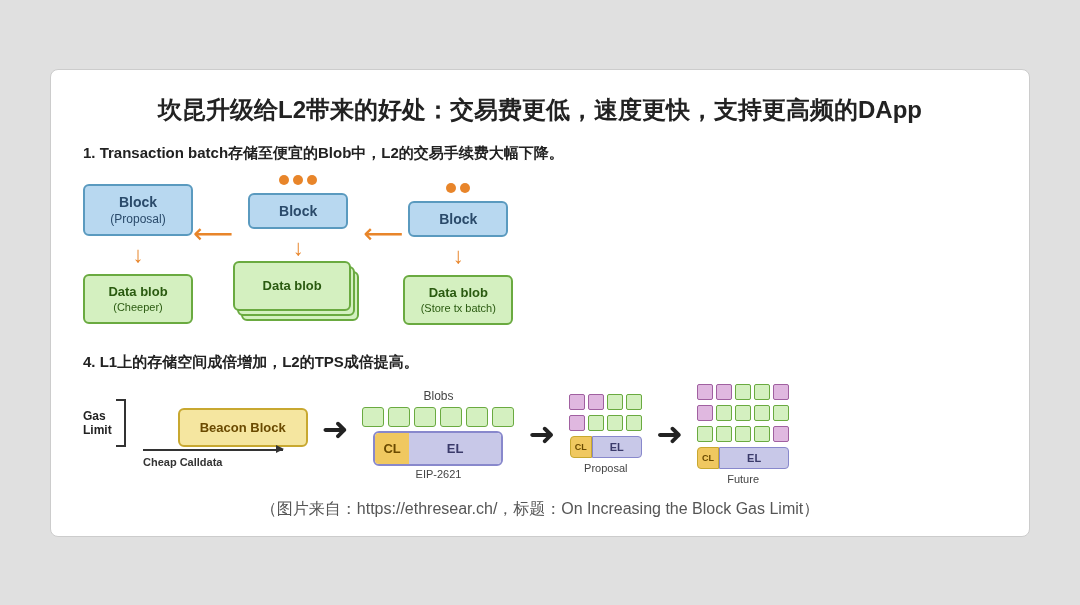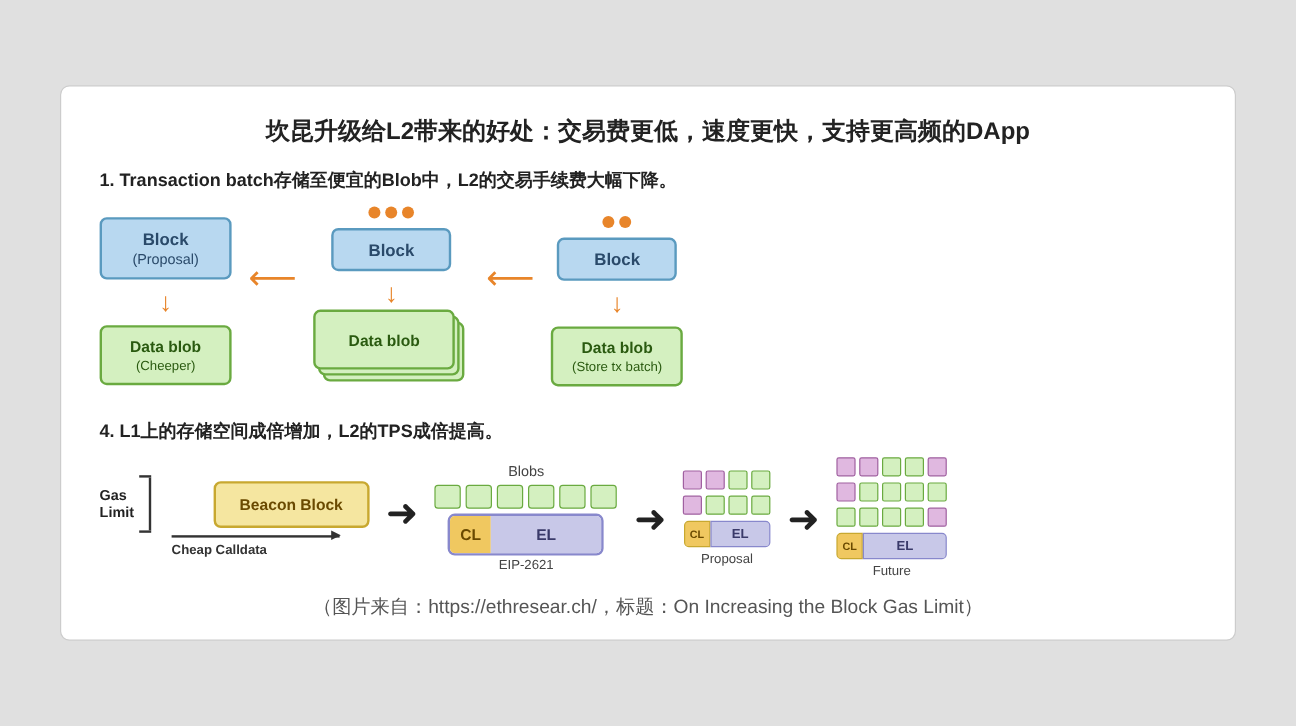--- a/index.html
+++ b/index.html
@@ -13,21 +13,21 @@
     }
     .card {
       background: #ffffff;
       border: 1px solid #cccccc;
       border-radius: 8px;
       width: 980px;
       padding: 24px 32px 16px 32px;
     }
     .main-title {
       text-align: center;
-      font-size: 20px;
+      font-size: 24px;
       font-weight: bold;
       color: #222;
       margin-bottom: 18px;
     }
     .section-label {
       font-size: 15px;
       font-weight: bold;
       color: #222;
       margin-bottom: 12px;
     }
@@ -72,21 +72,21 @@
       height: 10px;
       border-radius: 50%;
       background: #e8852a;
       display: inline-block;
     }
 
     
     .s1-diagram {
       display: flex;
       align-items: center;
-      gap: 14px;
+      gap: 0px;
       margin-top: 4px;
     }
     .group1 {
       display: flex;
       flex-direction: column;
       align-items: center;
       gap: 6px;
     }
     .group2, .group3 {
       display: flex;
@@ -306,21 +306,21 @@
       </div>
     </div>
   </div>
 
   <div class="section2">
     <div class="section-label">4. L1上的存储空间成倍增加，L2的TPS成倍提高。</div>
 
     <div class="s2-diagram">
 
       <div style="display:flex;flex-direction:column;align-items:flex-start;">
-        <div style="display:flex;align-items:center;">
+        <div style="display:flex;align-items:flex-end;">
           <div style="display:flex;align-items:center;">
             <span style="font-size:12px;font-weight:bold;color:#222;writing-mode:horizontal-tb;margin-right:4px;">Gas<br>Limit</span>
 
             <div style="display:flex;flex-direction:column;align-items:flex-end;margin-right:4px;">
               <div style="width:10px;height:2px;background:#333;"></div>
               <div style="width:2px;height:44px;background:#333;margin-left:8px;"></div>
               <div style="width:10px;height:2px;background:#333;"></div>
             </div>
           </div>
 

